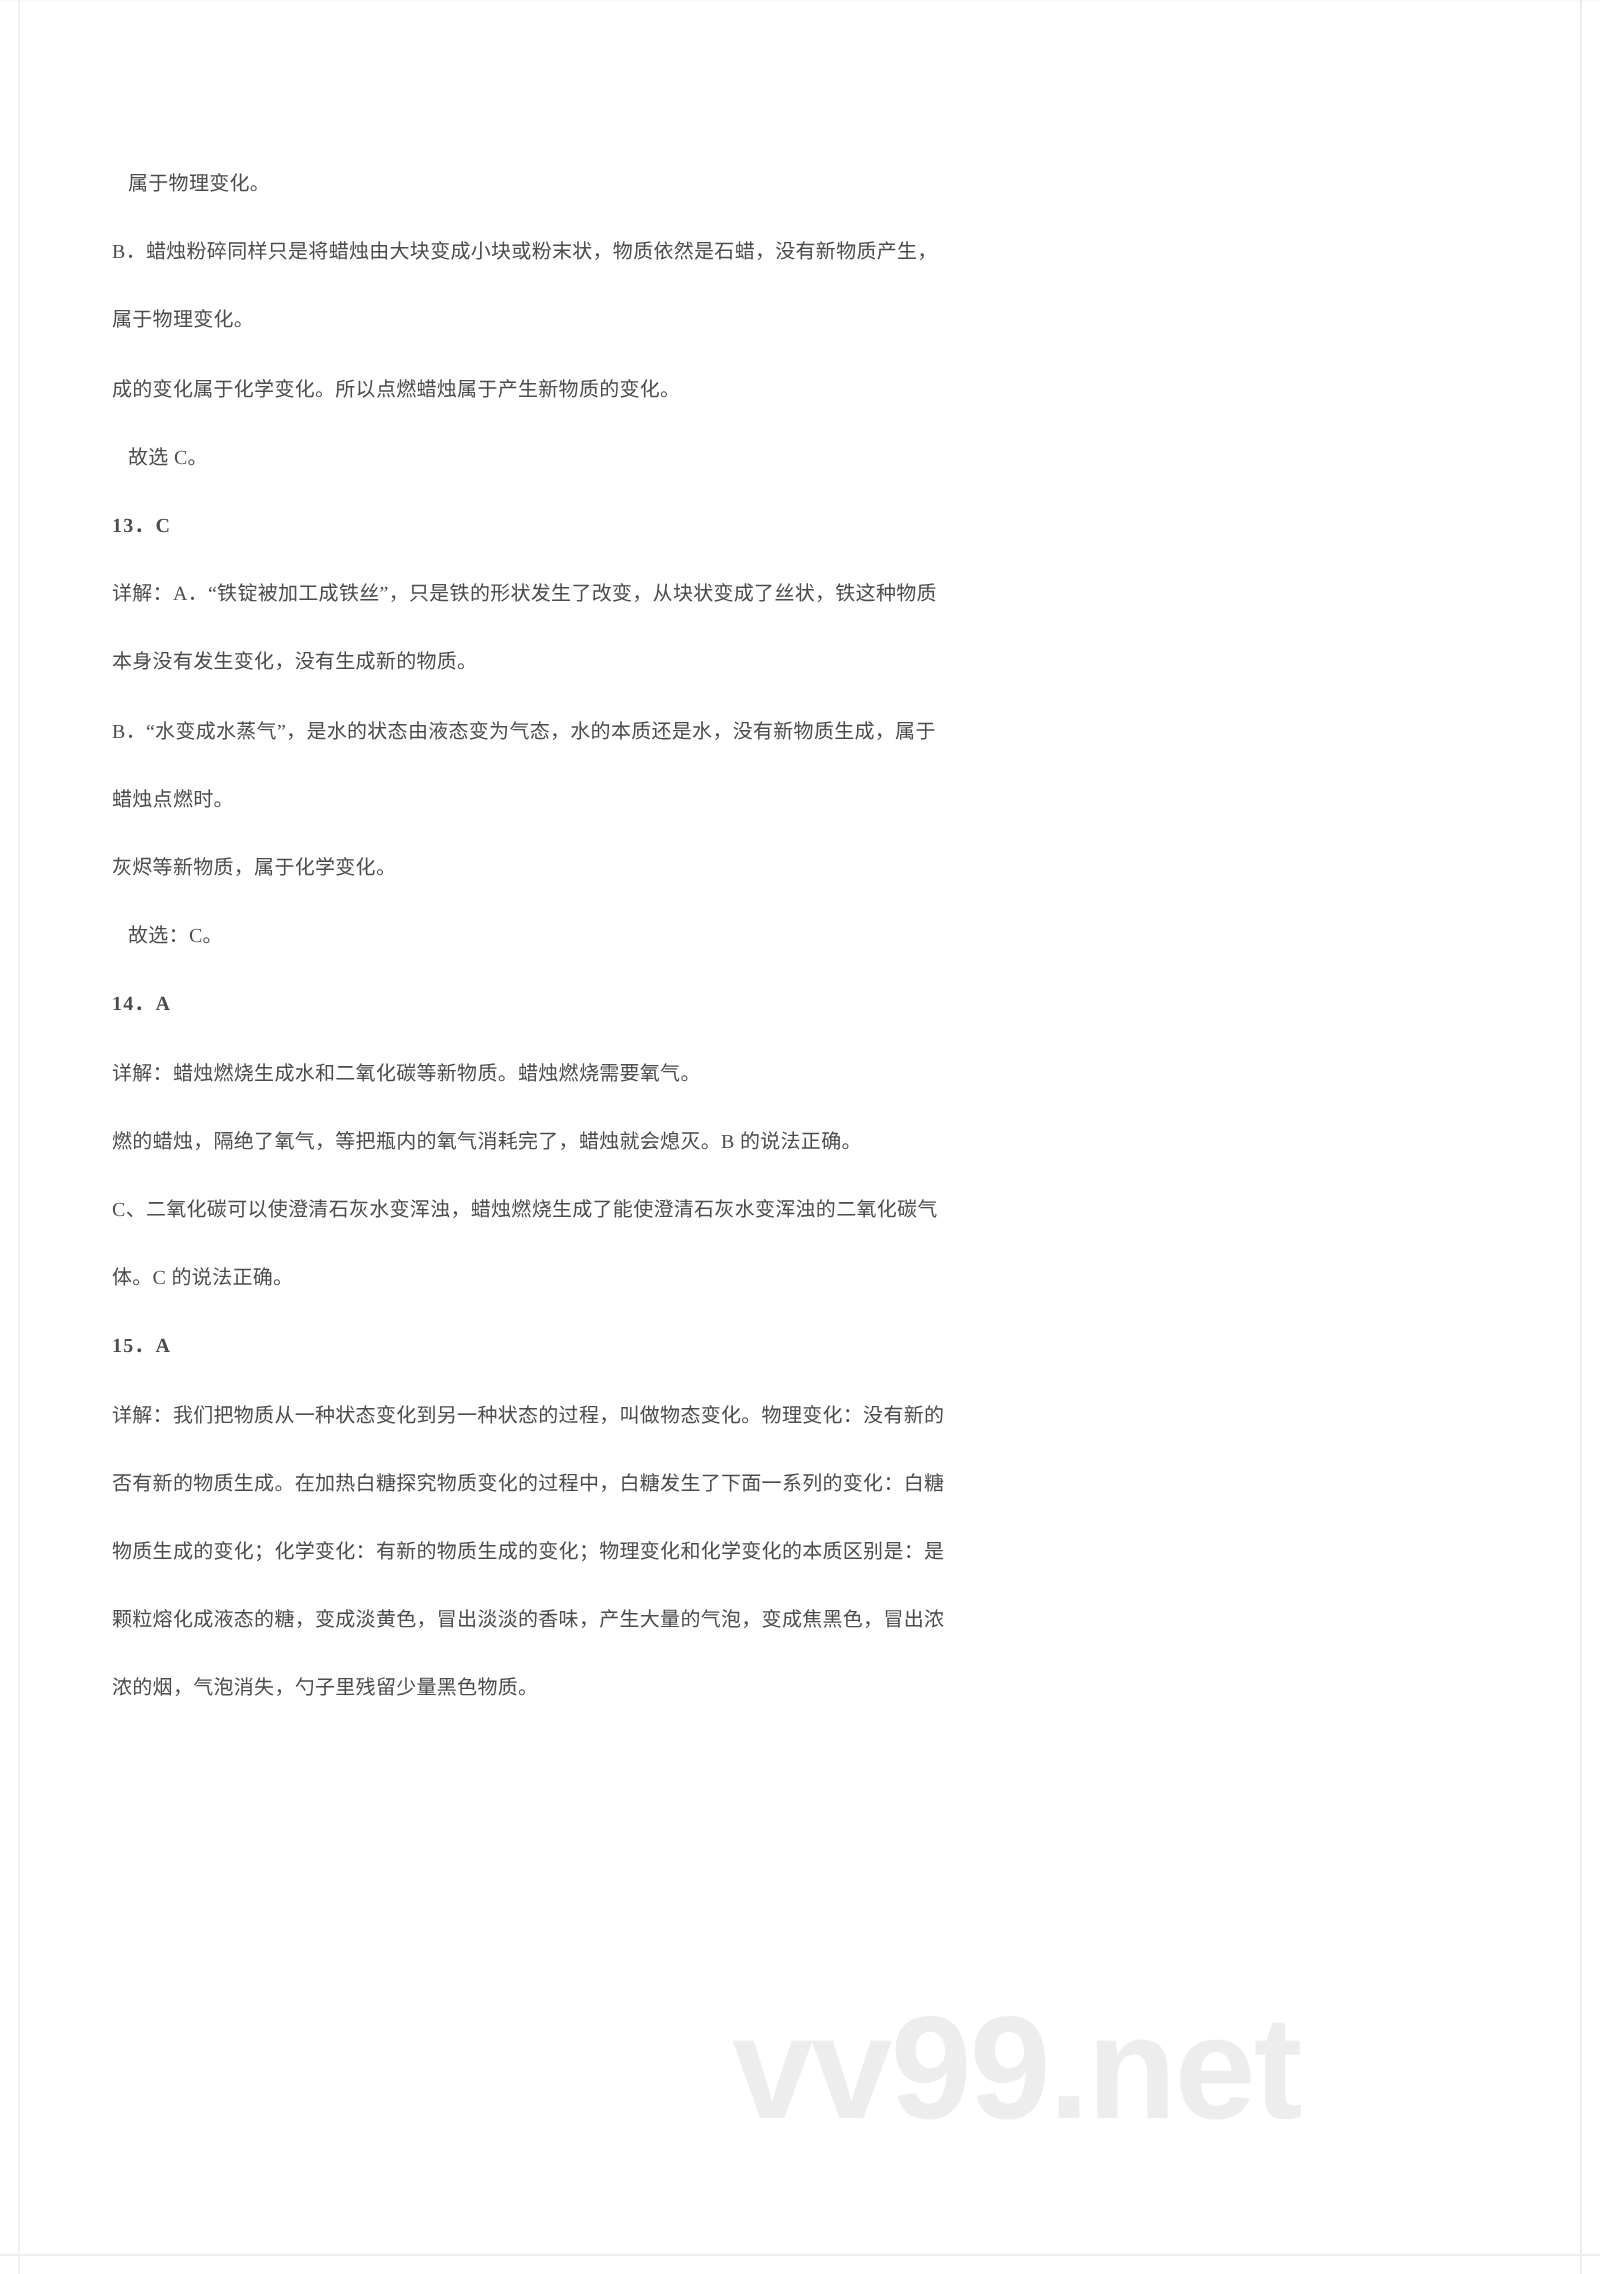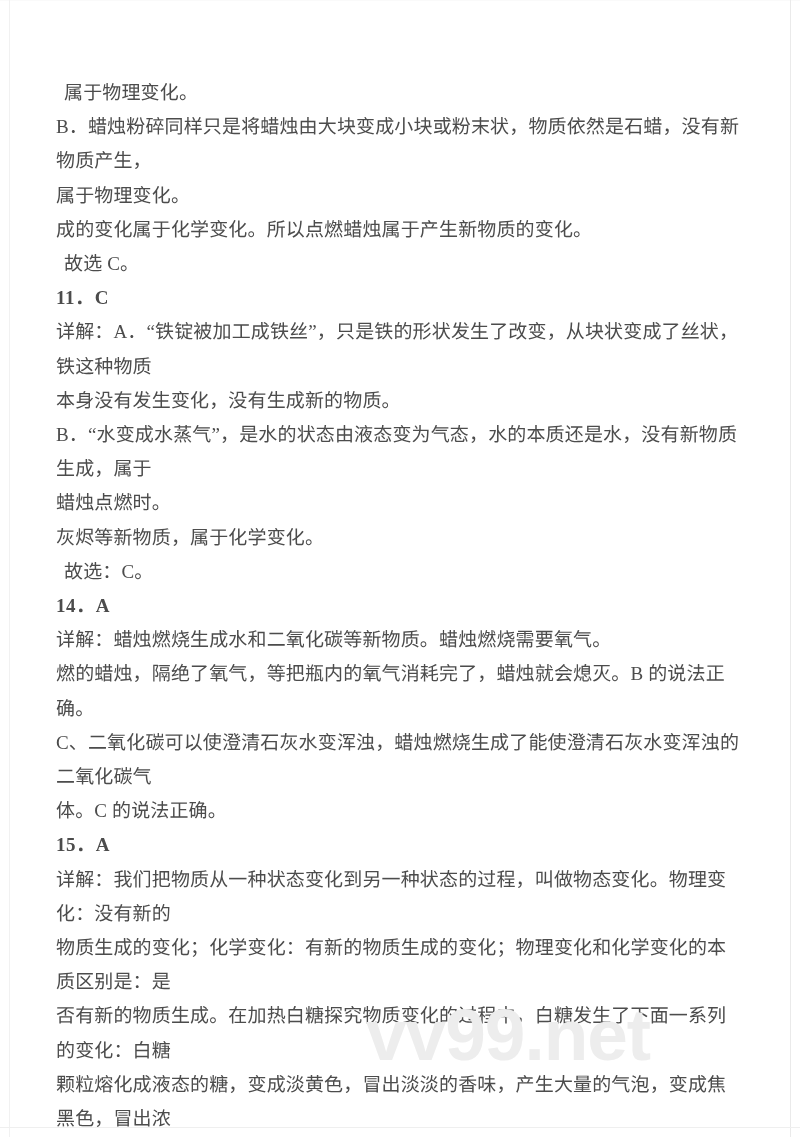--- a/index.html
+++ b/index.html
@@ -55,21 +55,21 @@
 
   .content {
     position: absolute;
     left: 56px;
     top: 76px;
     width: 684px;
   }
 
   .line {
     color: #4c4c4c;
-    font-size: 19px;
+    font-size: 10px;
     line-height: 34.2px;
     letter-spacing: 0.15px;
     white-space: pre-wrap;
     text-align: left;
     font-weight: 400;
     -webkit-font-smoothing: antialiased;
   }
   
   .line.strong-lead {
     font-weight: 400;
@@ -105,35 +105,35 @@
   <div class="page-edge-left"></div>
   <div class="page-edge-right"></div>
   <div class="page-edge-bottom"></div>
 
   <div class="content" id="content">
       <div class="line indent">属于物理变化。</div>
       <div class="line strong-lead">B．蜡烛粉碎同样只是将蜡烛由大块变成小块或粉末状，物质依然是石蜡，没有新物质产生，</div>
       <div class="line">属于物理变化。</div>
       <div class="line">成的变化属于化学变化。所以点燃蜡烛属于产生新物质的变化。</div>
       <div class="line indent">故选 C。</div>
-      <div class="line num">11．C</div>
+      <div class="line num">13．C</div>
       <div class="line">详解：A．“铁锭被加工成铁丝”，只是铁的形状发生了改变，从块状变成了丝状，铁这种物质</div>
       <div class="line">本身没有发生变化，没有生成新的物质。</div>
       <div class="line strong-lead">B．“水变成水蒸气”，是水的状态由液态变为气态，水的本质还是水，没有新物质生成，属于</div>
       <div class="line">蜡烛点燃时。</div>
       <div class="line">灰烬等新物质，属于化学变化。</div>
       <div class="line indent">故选：C。</div>
       <div class="line num">14．A</div>
       <div class="line">详解：蜡烛燃烧生成水和二氧化碳等新物质。蜡烛燃烧需要氧气。</div>
       <div class="line">燃的蜡烛，隔绝了氧气，等把瓶内的氧气消耗完了，蜡烛就会熄灭。B 的说法正确。</div>
       <div class="line">C、二氧化碳可以使澄清石灰水变浑浊，蜡烛燃烧生成了能使澄清石灰水变浑浊的二氧化碳气</div>
       <div class="line">体。C 的说法正确。</div>
       <div class="line num">15．A</div>
       <div class="line">详解：我们把物质从一种状态变化到另一种状态的过程，叫做物态变化。物理变化：没有新的</div>
+      <div class="line">否有新的物质生成。在加热白糖探究物质变化的过程中，白糖发生了下面一系列的变化：白糖</div>
       <div class="line">物质生成的变化；化学变化：有新的物质生成的变化；物理变化和化学变化的本质区别是：是</div>
-      <div class="line">否有新的物质生成。在加热白糖探究物质变化的过程中，白糖发生了下面一系列的变化：白糖</div>
       <div class="line">颗粒熔化成液态的糖，变成淡黄色，冒出淡淡的香味，产生大量的气泡，变成焦黑色，冒出浓</div>
       <div class="line">浓的烟，气泡消失，勺子里残留少量黑色物质。</div>
     </div>
 
   <div class="watermark">vv99.net</div>
 
 </div>
 
 </body></html>

